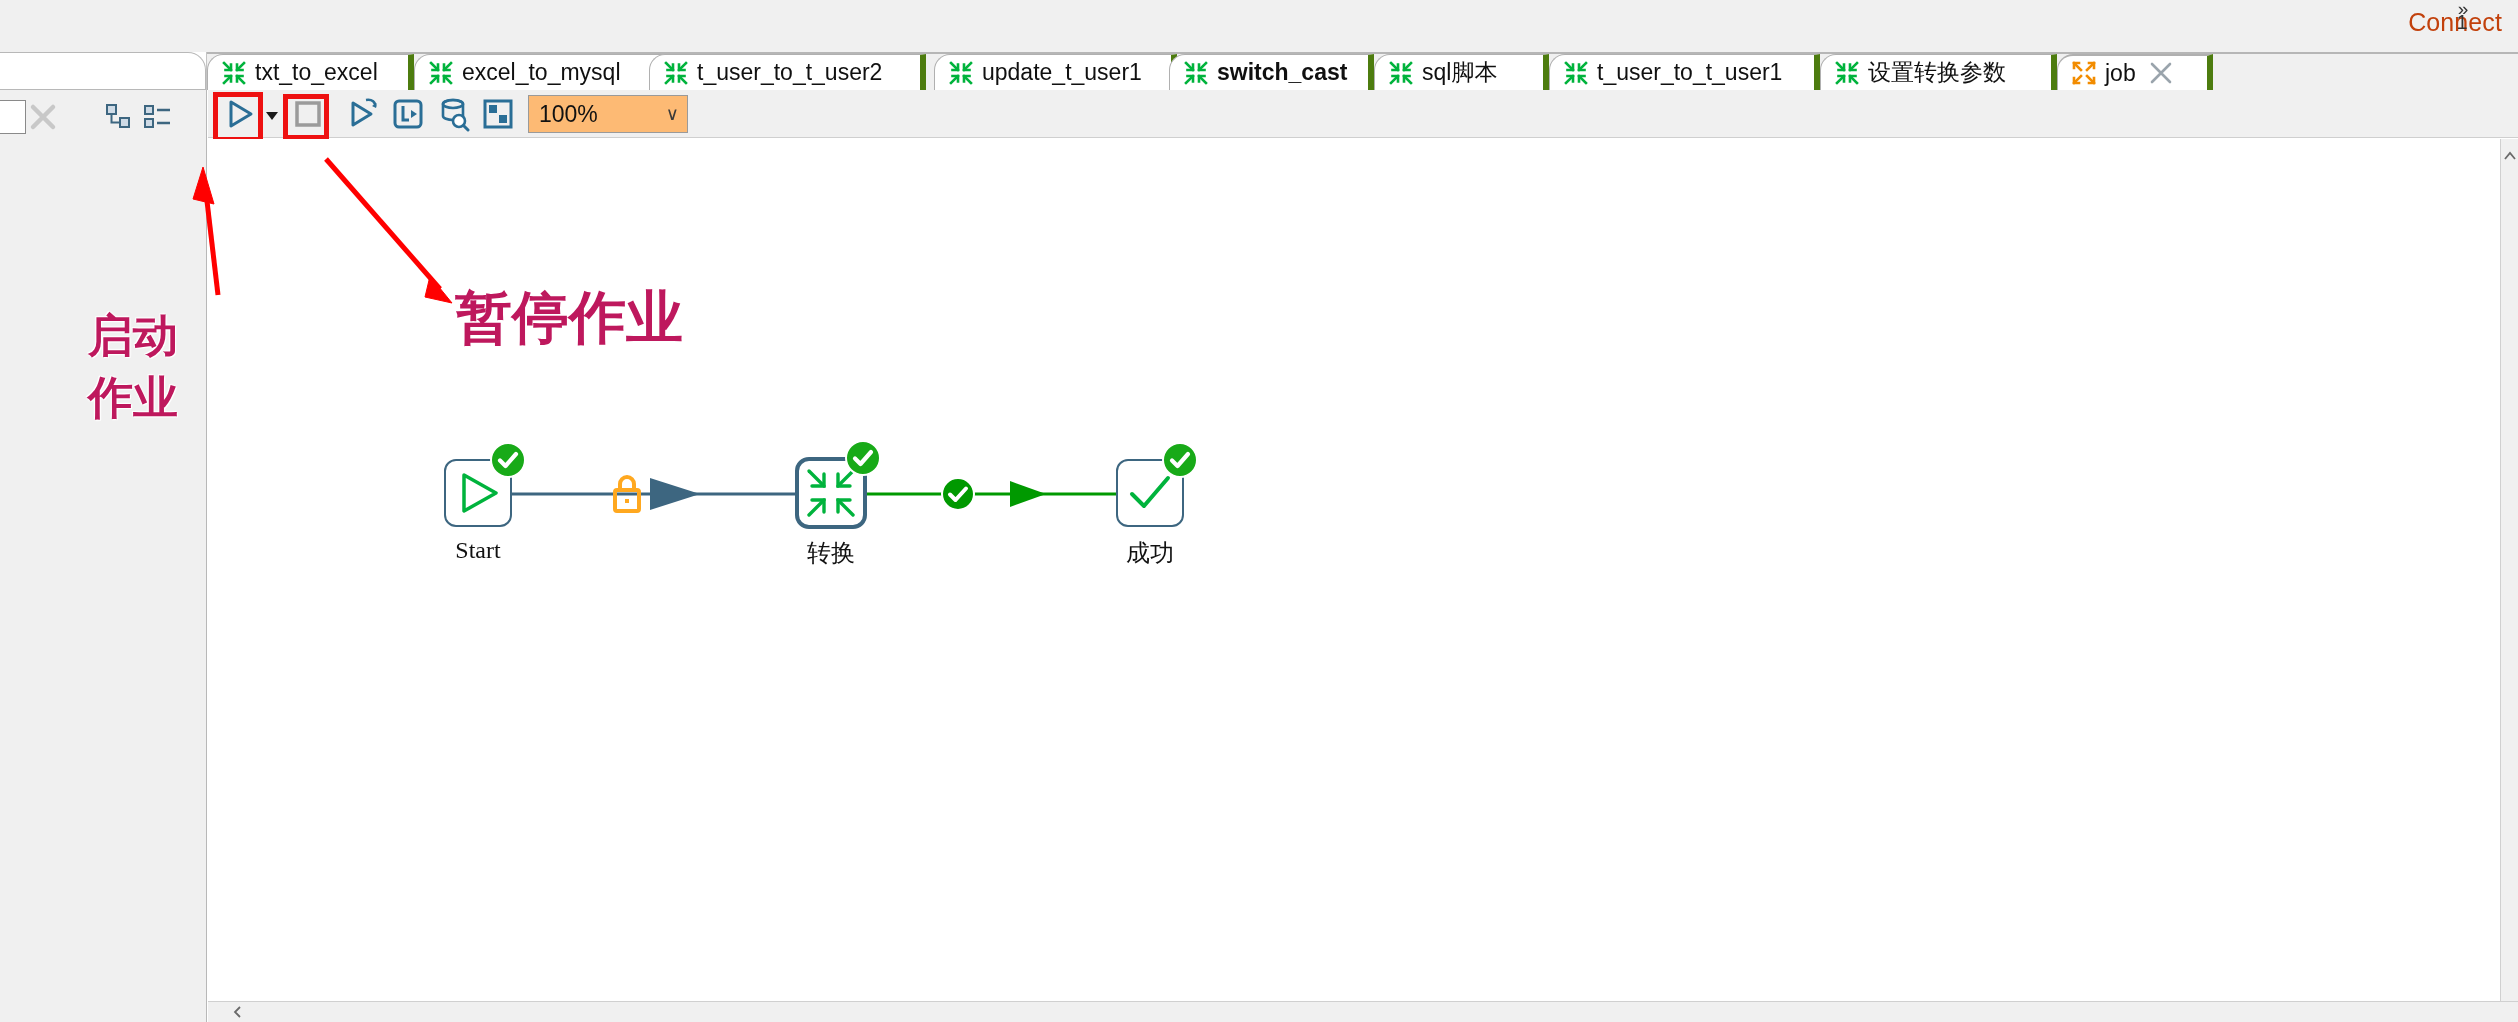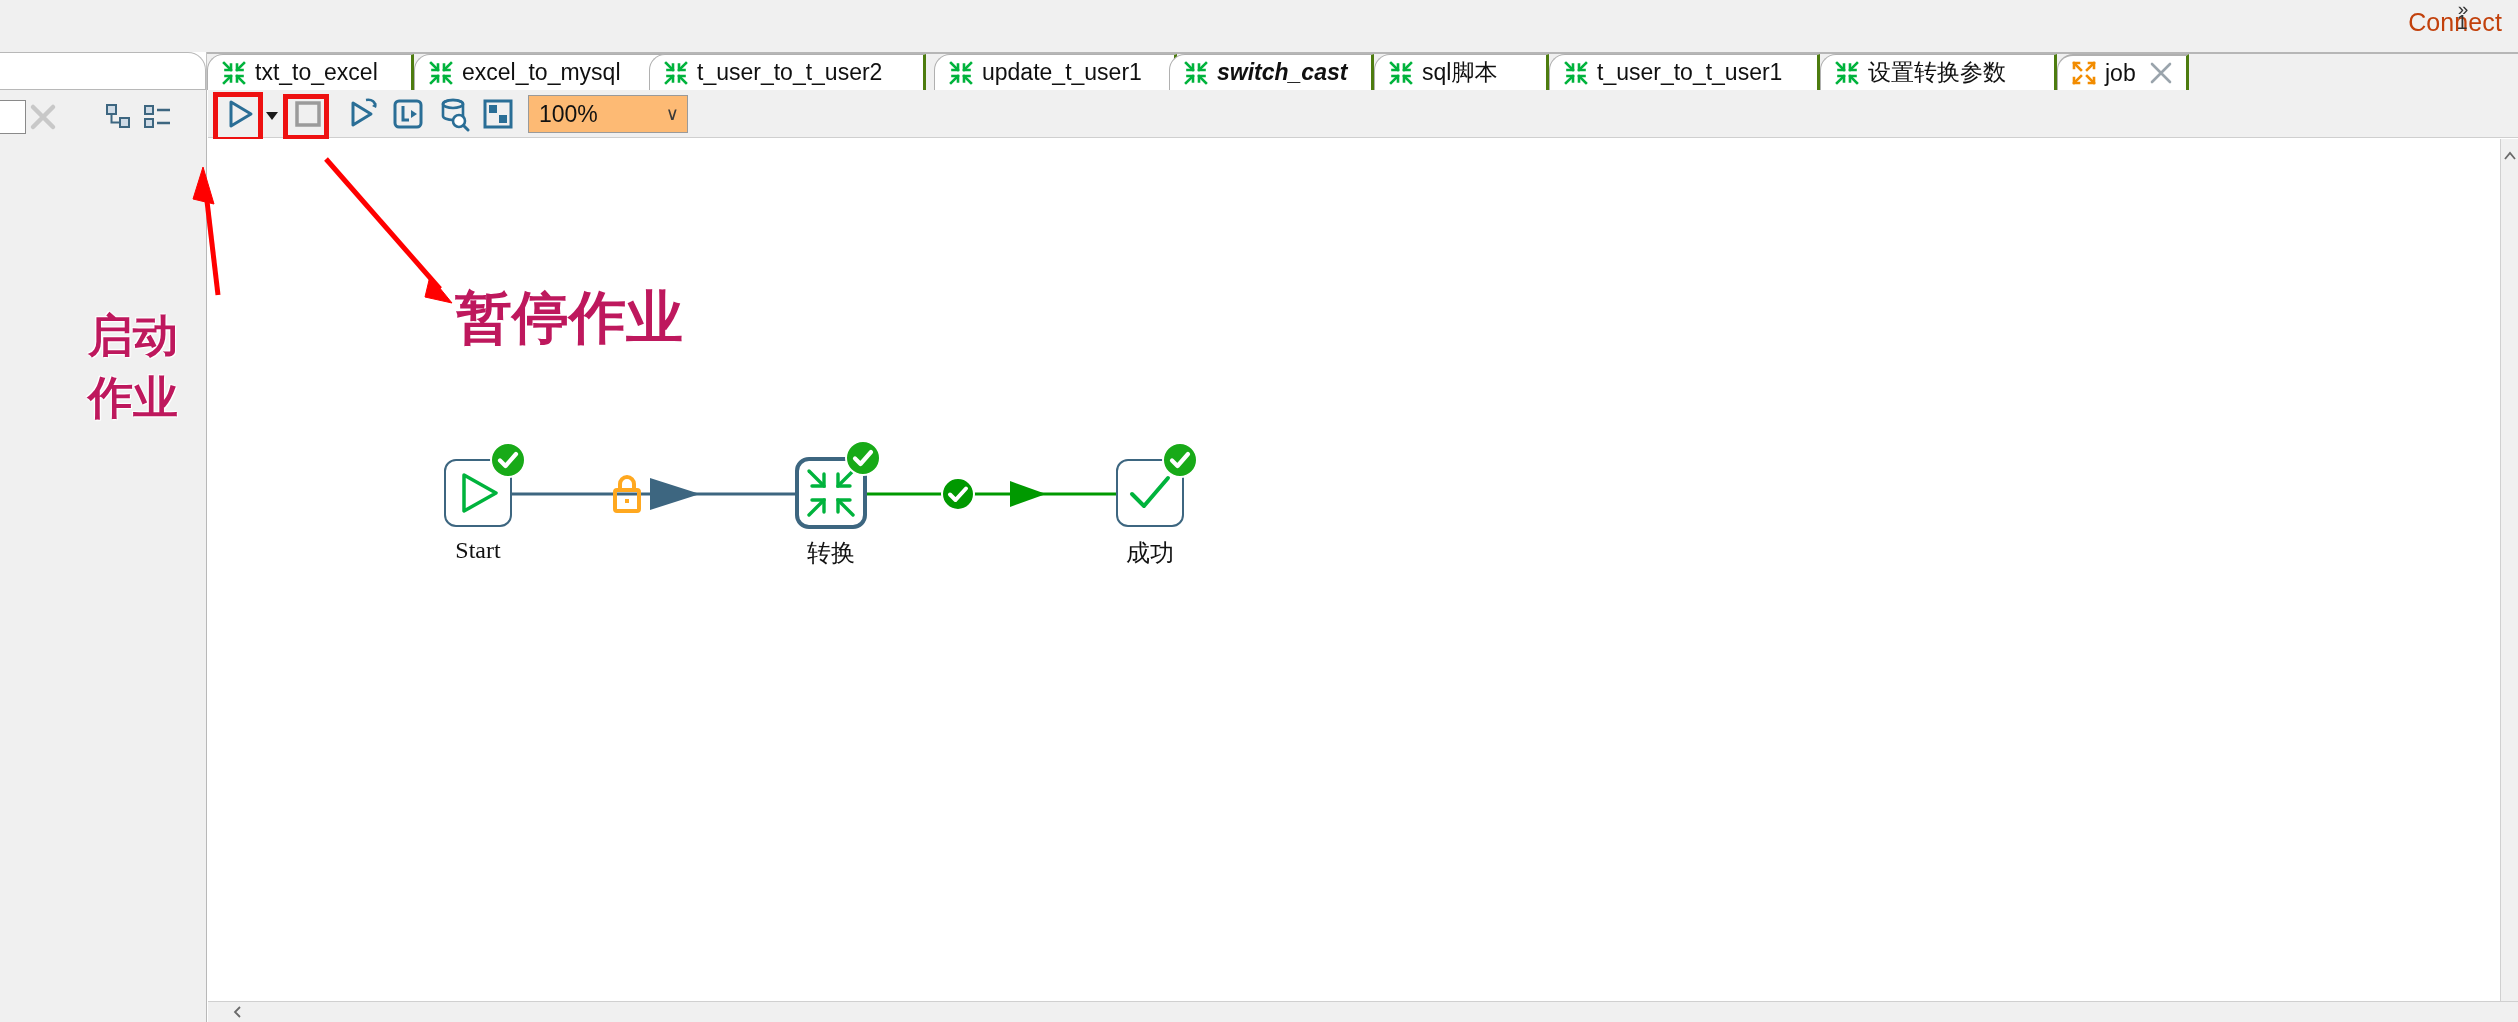--- a/index.html
+++ b/index.html
@@ -67,21 +67,21 @@
     background:#f0f0f0;
   }
   #tabbar-topline{
     left:207px;top:52px;width:2311px;height:2px;background:#b6b6b6;
   }
   .tab{
     position:absolute;top:2px;height:36px;
     background:#ffffff;
     box-sizing:border-box;
     border-left:1px solid #b0b0b0;
-    border-right:3px solid #4d7c0f;
+    border-right:6px solid #4d7c0f;
     border-top:1px solid #b0b0b0;
     border-top-left-radius:16px;
     display:flex;align-items:center;
     padding-left:14px;
     white-space:nowrap;
   }
   .tab .ticon{
     width:24px;height:24px;margin-right:9px;flex:none;
     display:block;
   }
@@ -286,21 +286,21 @@
           <path d="M22 2 L15 9"></path>
           <path d="M15 3.5 L15 9 L20.5 9"></path>
           <path d="M2 22 L9 15"></path>
           <path d="M3.5 15 L9 15 L9 20.5"></path>
           <path d="M22 22 L15 15"></path>
           <path d="M20.5 15 L15 15 L15 20.5"></path>
         </g>
       </svg>
       <span class="tlabel">update_t_user1</span>
     </div>
-    <div class="tab bold" style="left: 962px; width: 205px; font-style: italic;">
+    <div class="tab bold" style="left: 962px; width: 205px;">
       <svg viewBox="0 0 24 24" class="ticon">
         <g stroke="#00b33c" stroke-width="2.6" fill="none" stroke-linecap="square">
           <path d="M2 2 L9 9"></path>
           <path d="M9 3.5 L9 9 L3.5 9"></path>
           <path d="M22 2 L15 9"></path>
           <path d="M15 3.5 L15 9 L20.5 9"></path>
           <path d="M2 22 L9 15"></path>
           <path d="M3.5 15 L9 15 L9 20.5"></path>
           <path d="M22 22 L15 15"></path>
           <path d="M20.5 15 L15 15 L15 20.5"></path>
@@ -346,21 +346,21 @@
           <path d="M22 2 L15 9"></path>
           <path d="M15 3.5 L15 9 L20.5 9"></path>
           <path d="M2 22 L9 15"></path>
           <path d="M3.5 15 L9 15 L9 20.5"></path>
           <path d="M22 22 L15 15"></path>
           <path d="M20.5 15 L15 15 L15 20.5"></path>
         </g>
       </svg>
       <span class="tlabel">设置转换参数</span>
     </div>
-    <div class="tab active" style="left: 1850px; width: 132px;">
+    <div class="tab active" style="left: 1850px; width: 156px;">
       <svg viewBox="0 0 24 24" class="ticon">
         <g stroke="#f28c00" stroke-width="2.6" fill="none" stroke-linecap="square">
           <path d="M9 9 L2 2"></path>
           <path d="M2 7 L2 2 L7 2"></path>
           <path d="M15 9 L22 2"></path>
           <path d="M17 2 L22 2 L22 7"></path>
           <path d="M9 15 L2 22"></path>
           <path d="M2 17 L2 22 L7 22"></path>
           <path d="M15 15 L22 22"></path>
           <path d="M22 17 L22 22 L17 22"></path>

